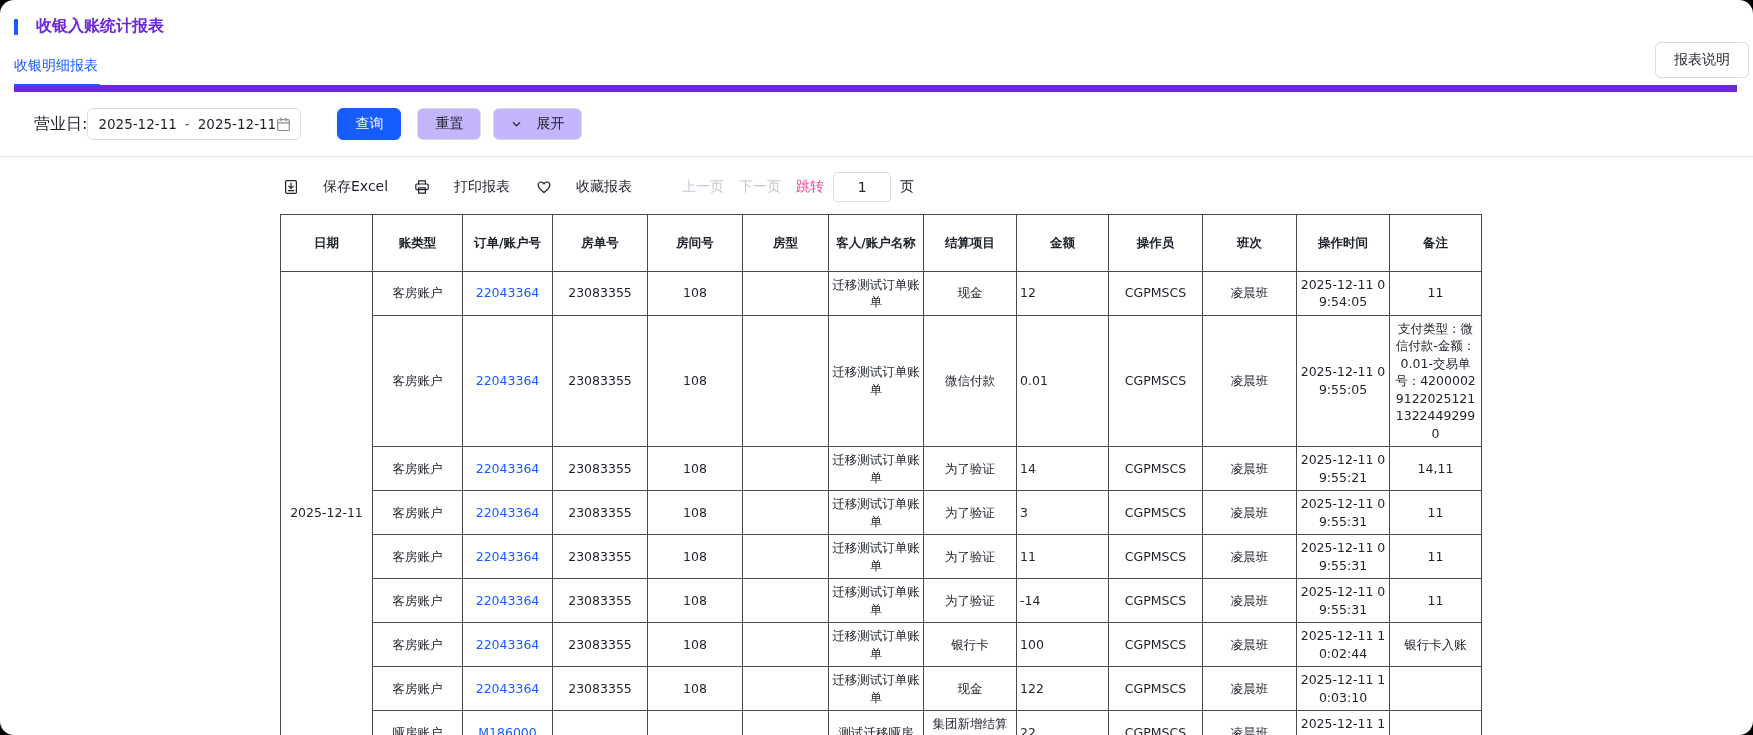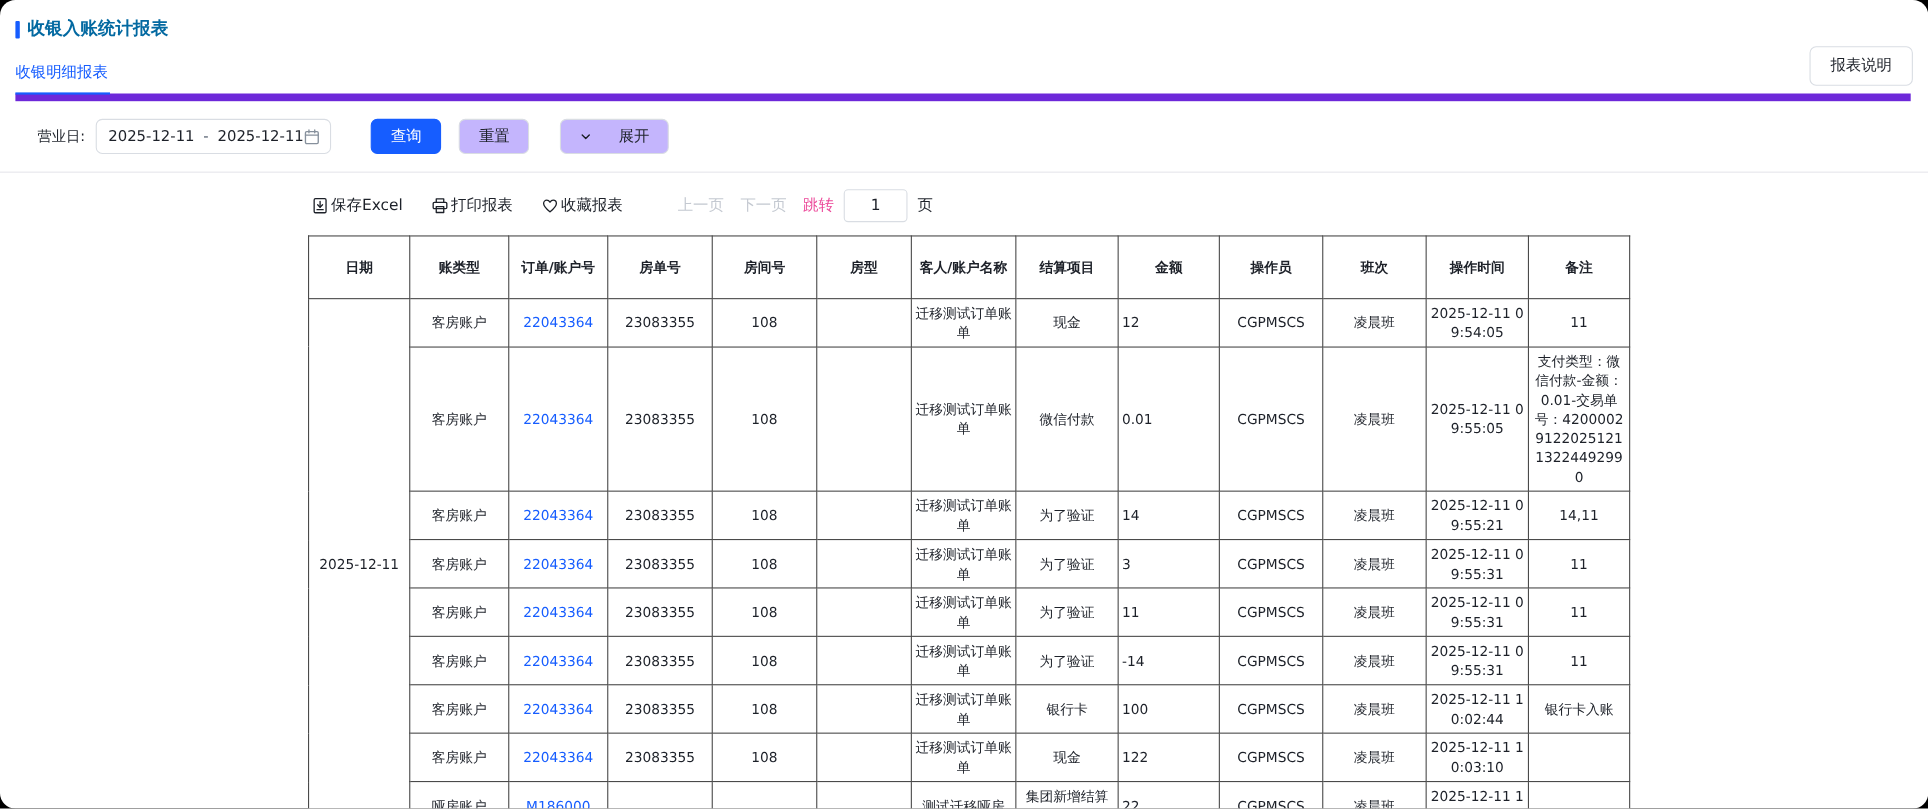--- a/index.html
+++ b/index.html
@@ -18,56 +18,56 @@
     width:1753px;height:735px;
     background:#fff;
     border-radius:14px;
     overflow:hidden;
     position:relative;
   }
   
   .header{position:relative;padding:16px 16px 0 14px;}
   .title-row{display:flex;align-items:center;}
   .title-mark{width:4px;height:16px;background:var(--accent);border-radius:1px;margin-right:7px;}
-  .page-title{font-size:16px;font-weight:bold;color:#0369a1;}
+  .page-title{font-size:16px;font-weight:bold;color:#6d28d9;margin-left:11px;}
   .desc-btn{
-    position:absolute;right:14px;top:42px;
+    position:absolute;right:4px;top:42px;
     background:#fff;border:1px solid #d9dde3;border-radius:6px;
     padding:8px 18px;font-size:14px;color:#1d2129;cursor:pointer;
     font-family:inherit;
   }
   .tabs{margin-top:18px;border-bottom:7px solid #6d28d9;}
   .tab{
     display:inline-block;color:var(--accent);font-size:14px;
     padding:0 2px 9px 0;border-bottom:2px solid var(--accent);
     margin-bottom:-1px;cursor:pointer;
   }
   
   .filter-row{display:flex;align-items:center;margin:16px 0 0 34px;}
-  .filter-label{font-size:13px;color:#1d2129;margin-right:10px;}
+  .filter-label{font-size:16px;color:#1d2129;margin-right:0;}
   .date-range{
     width:214px;height:32px;border:1px solid #d9dde3;border-radius:6px;
     display:flex;align-items:center;padding:0 10px;font-size:13.5px;
     color:#1d2129;cursor:pointer;background:#fff;
   }
   .date-range .dval{white-space:nowrap;}
   .date-range .sep{margin:0 8px;color:#4e5969;}
   .date-range .cal{margin-left:auto;display:flex;align-items:center;}
   .btn{
     height:32px;border-radius:6px;font-size:14px;padding:0 17px;cursor:pointer;
     border:1px solid #d9dde3;background:#c4b5fd;color:#1d2129;font-family:inherit;
     display:inline-flex;align-items:center;justify-content:center;
   }
   .btn.primary{background:var(--accent);border-color:var(--accent);color:#ffffff;margin-left:36px;}
   .btn.reset{margin-left:16px;}
-  .btn.expand{margin-left:28px;gap:24px;text-align:right;}
+  .btn.expand{margin-left:12px;gap:14px;text-align:right;}
   .divider{height:1px;background:#e5e6eb;margin-top:16px;}
   
   .toolbar{display:flex;align-items:center;margin:15px 0 12px 283px;font-size:14px;}
-  .tool-item{display:inline-flex;align-items:center;gap:2px;margin-right:26px;cursor:pointer;color:#1d2129;text-align:right;}
+  .tool-item{display:inline-flex;align-items:center;gap:24px;margin-right:26px;cursor:pointer;color:#1d2129;text-align:right;}
   .pager{display:inline-flex;align-items:center;margin-left:24px;}
   .pager .pg{color:#c4c9d1;cursor:default;margin-right:15px;}
   .pager .jump{color:#ec4899;margin-right:9px;}
   .page-input{
     width:58px;height:30px;border:1px solid #d9dde3;border-radius:4px;
     text-align:center;font-size:14px;color:#1d2129;font-family:inherit;margin-right:9px;
   }
   .pager .unit{color:#1d2129;}
   
   .report-table{

